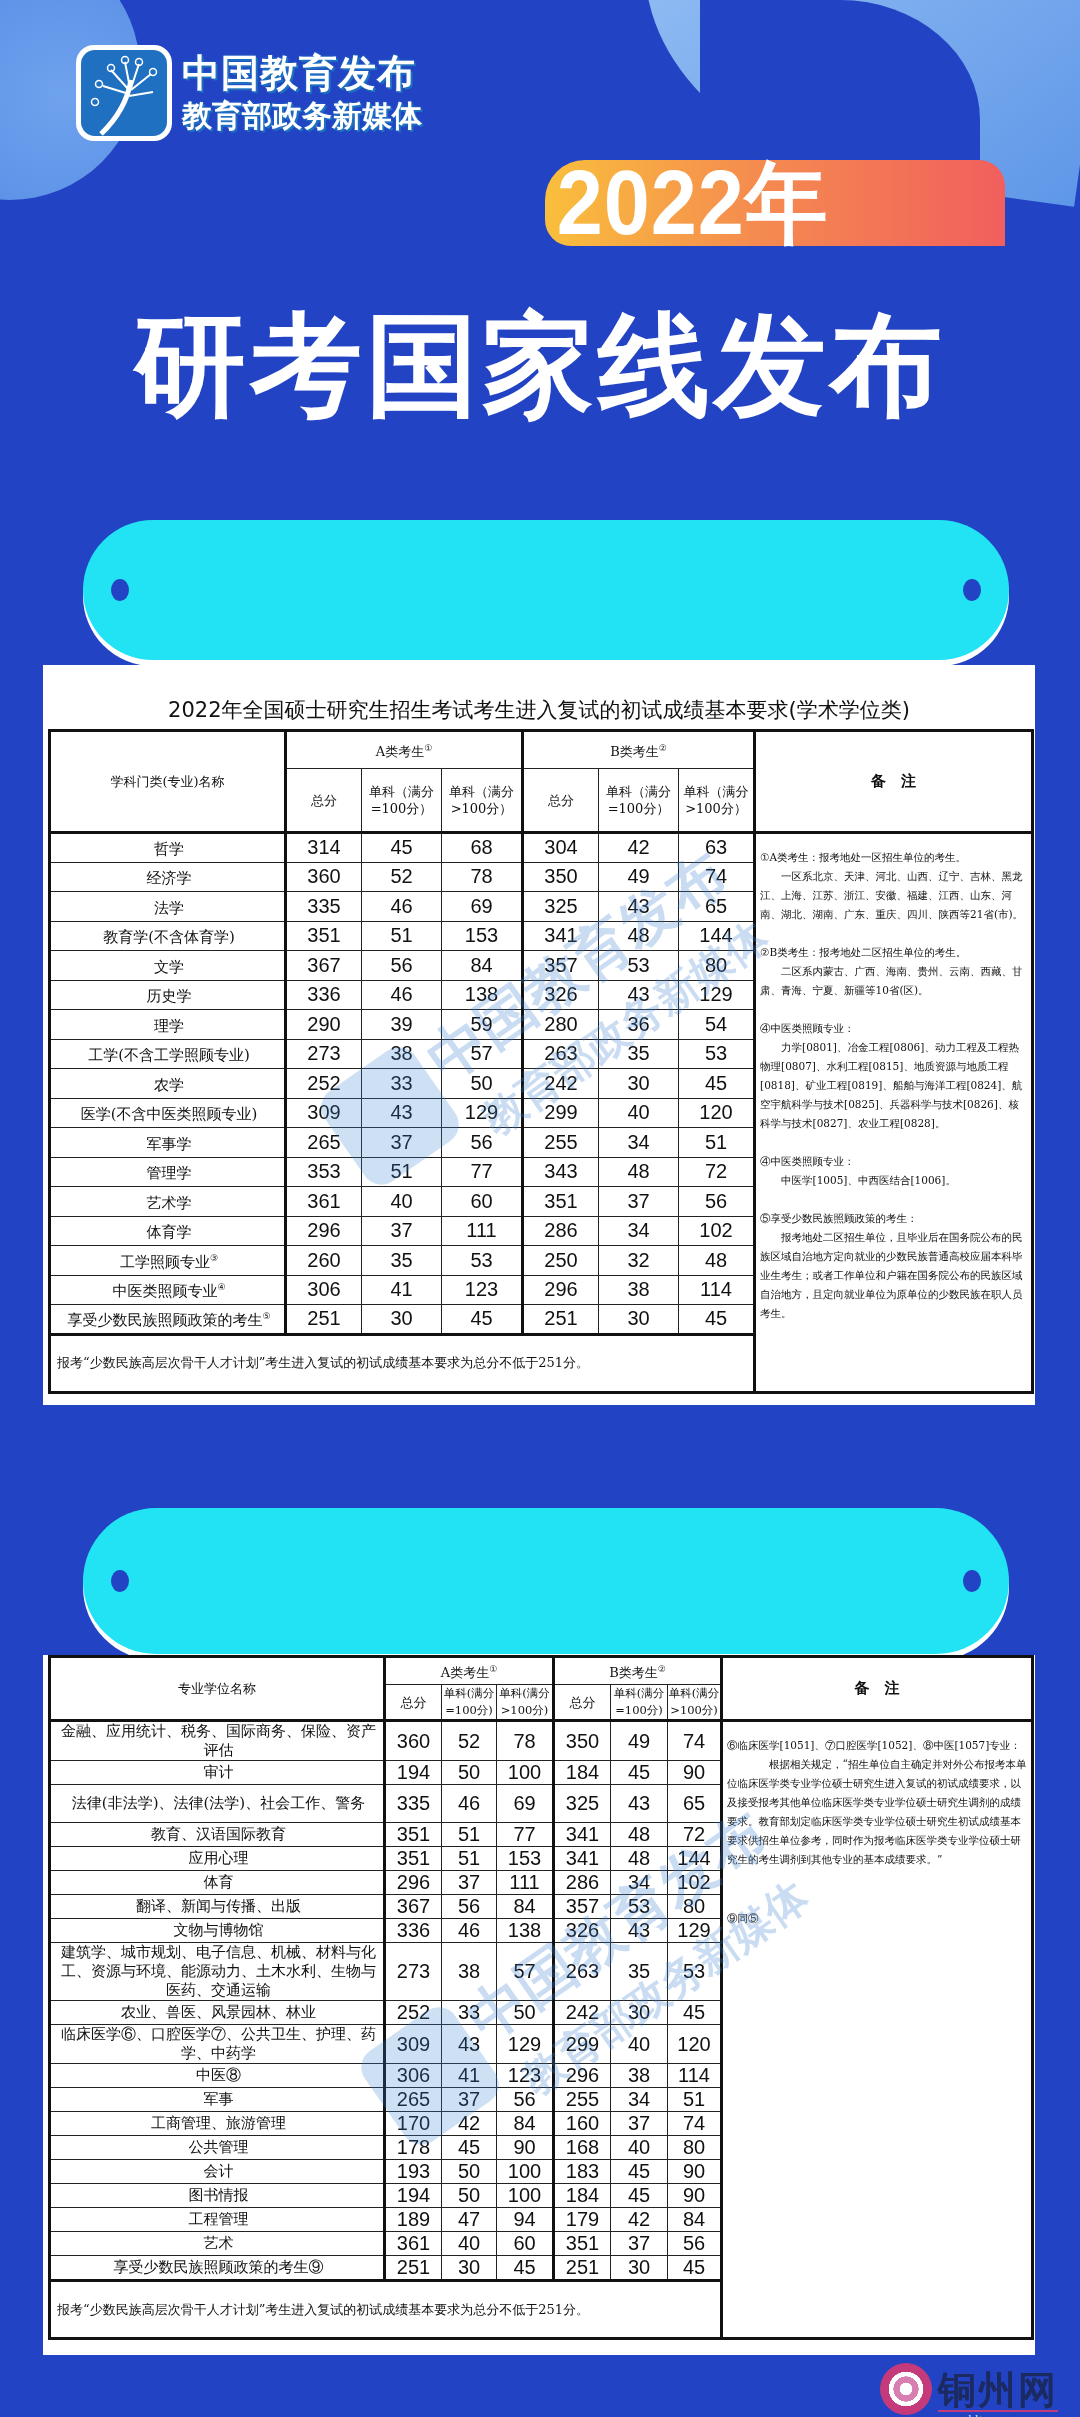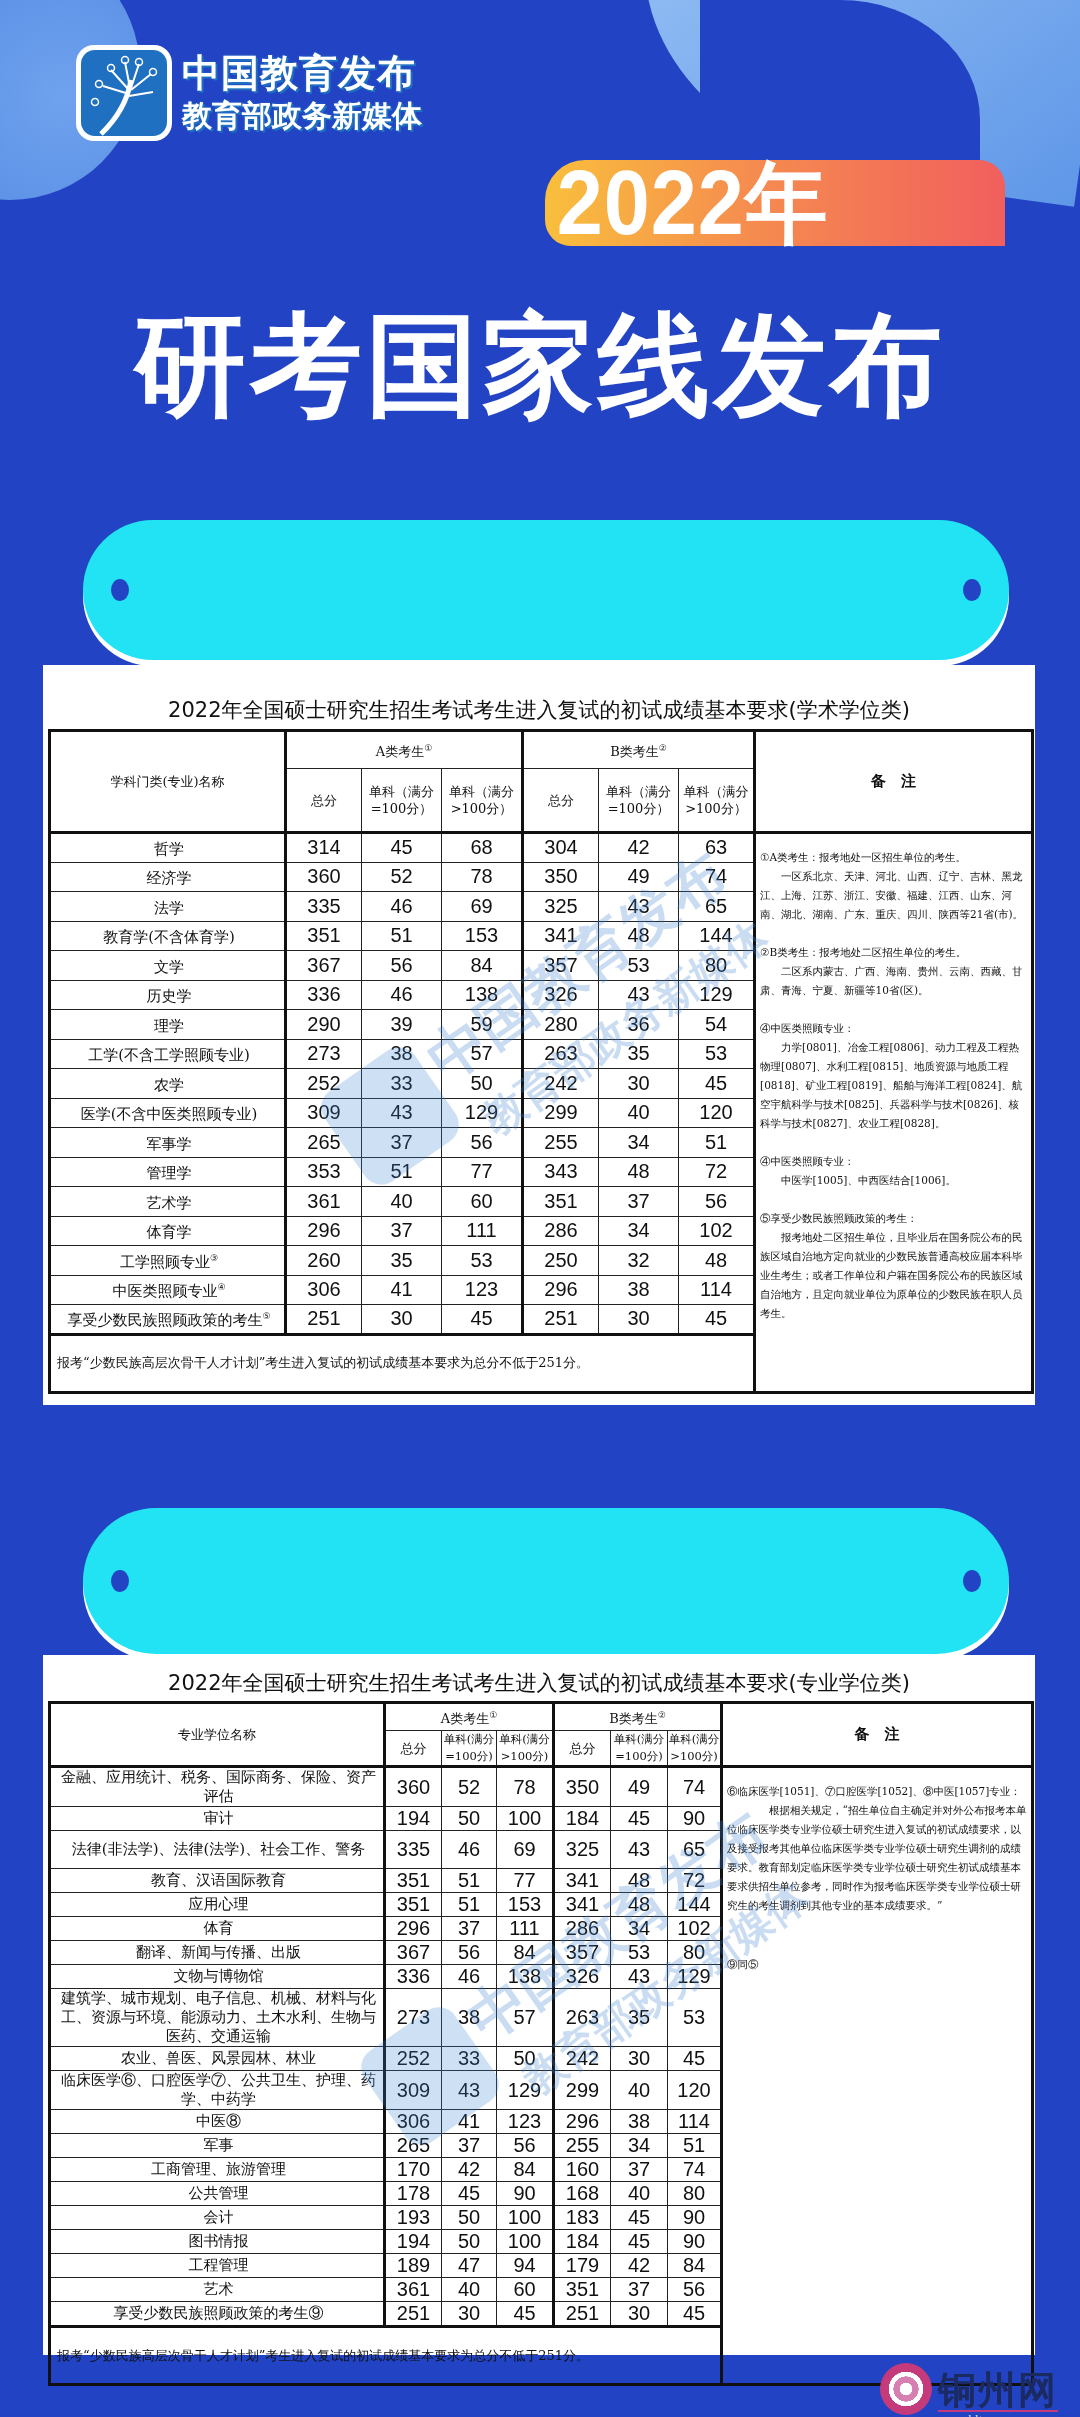--- a/index.html
+++ b/index.html
@@ -364,21 +364,20 @@
     <span class="wm2">教育部政务新媒体</span>
   </div>
 </div>
 
 <div class="pill" style="top:1508px; height:146px;">
   <span class="dot l"></span>
   <span class="dot r"></span>
 </div>
 
 <div class="panel" style="top:1655px; height:700px;">
-  <div class="panel-title" style="margin-top:14px; margin-bottom:4px;">2022年全国硕士研究生招生考试考生进入复试的初试成绩基本要求(专业学位类)</div>
   <table class="grid t2">
     <colgroup>
       <col style="width:335px">
         <col style="width:57px">
         <col style="width:55px">
         <col style="width:57px">
       <col style="width:57px">
         <col style="width:57px">
         <col style="width:54px">
         <col style="width:311px">

